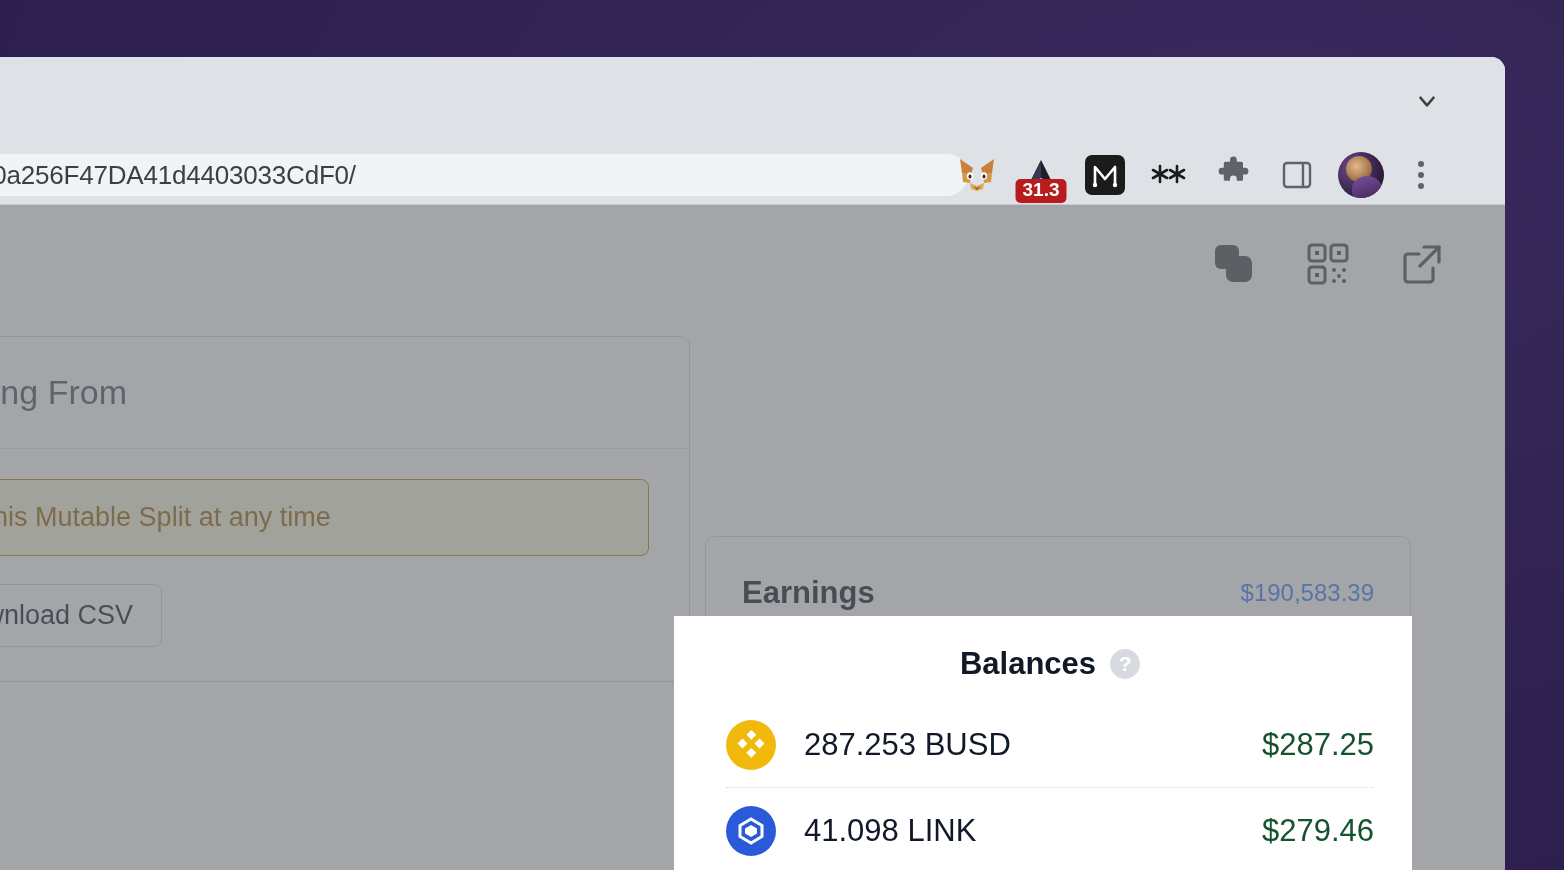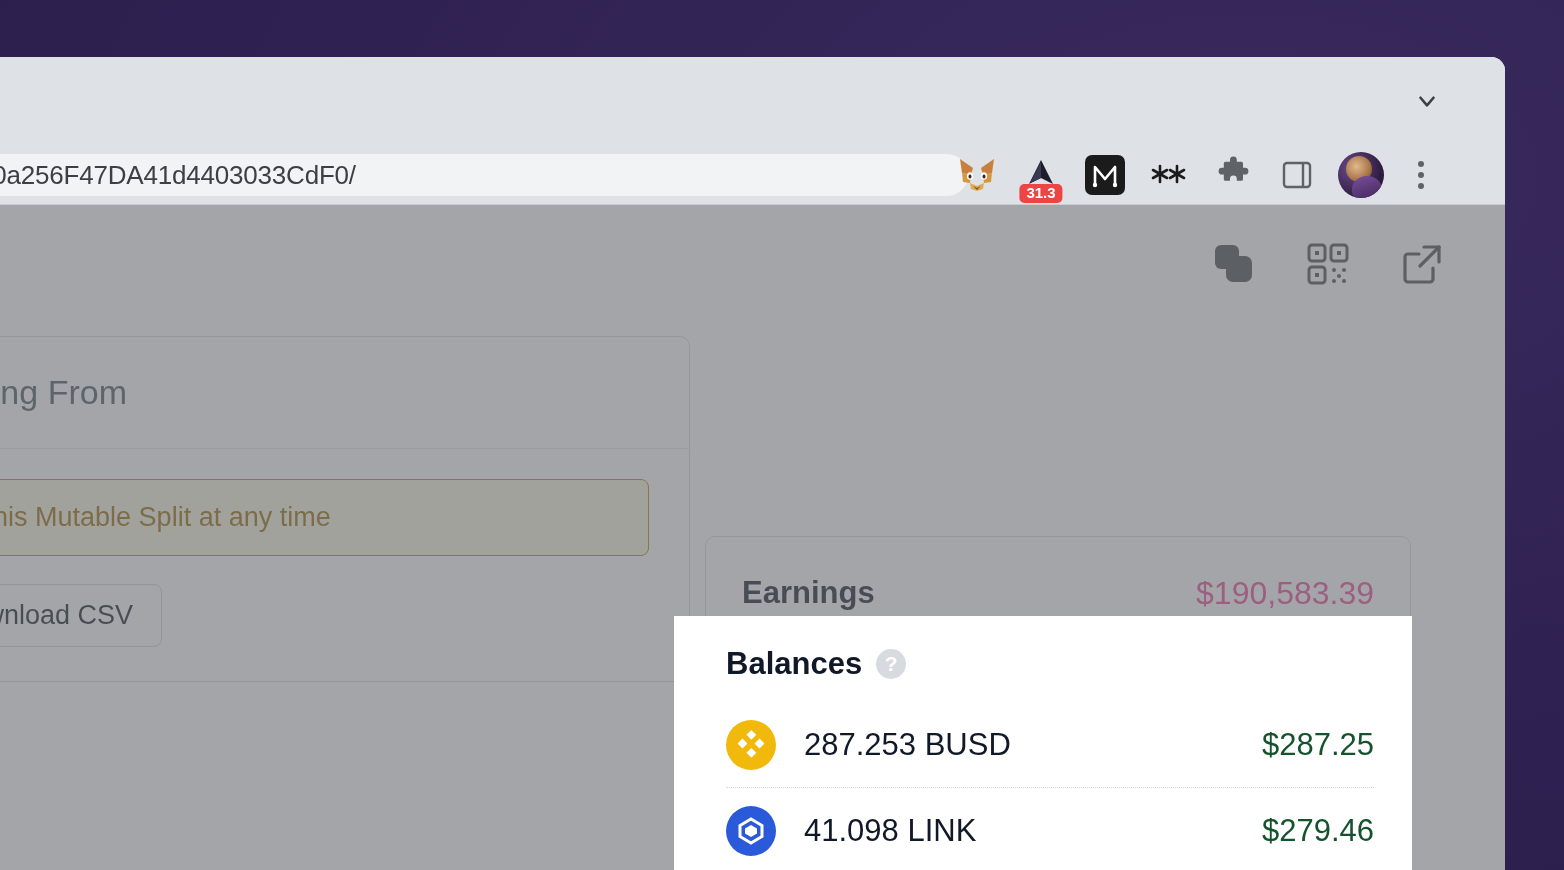--- a/index.html
+++ b/index.html
@@ -70,22 +70,22 @@
   }
   .ext-icon {
     width: 64px; height: 60px;
     display: flex; align-items: center; justify-content: center;
     position: relative;
     cursor: pointer;
   }
   .badge {
     position: absolute;
     bottom: 2px; left: 50%; transform: translateX(-50%);
-    background: #ef4444; color: #fff;
-    font-size: 15px; font-weight: 600;
+    background: #b91c1c; color: #fff;
+    font-size: 19px; font-weight: 600;
     padding: 1px 7px 2px; border-radius: 5px;
     line-height: 1.1;
   }
   #avatar-btn {
     width: 46px; height: 46px; border-radius: 50%;
     background: radial-gradient(circle at 30% 35%, #6b4a8a 0%, #2b1b3d 70%),
                 linear-gradient(135deg,#1d1324,#3b2450);
     overflow: hidden; position: relative;
     cursor: pointer;
   }
@@ -185,39 +185,39 @@
     border-radius: 10px;
     overflow: hidden;
     margin-left: 11px;
   }
   #earnings-header {
     height: 112px;
     display: flex; align-items: center; justify-content: space-between;
     padding: 0 36px;
   }
   #earnings-label { font-size: 31px; font-weight: 700; color: #111827; }
-  #earnings-amount { font-size: 32px; color: #ec4899; }
+  #earnings-amount { font-size: 24px; color: #3b82f6; }
 
   
   #scrim {
     position: absolute; inset: 0;
     background: rgba(107,110,115,0.62);
     pointer-events: none;
   }
 
   
   #balances-modal {
     position: absolute;
     left: 714px; top: 411px;
     width: 738px; height: 271px;
     background: #ffffff;
     overflow: hidden;
   }
   #balances-header {
-    display: flex; align-items: center; justify-content: flex-start;
+    display: flex; align-items: center; justify-content: center;
     padding: 30px 38px 0 52px;
   }
   #balances-title-wrap { display: flex; align-items: center; gap: 14px; }
   #balances-title { font-size: 31px; font-weight: 700; color: #111827; }
   #balances-help-icon {
     width: 30px; height: 30px; border-radius: 50%;
     background: #d7dbe0; color: #ffffff;
     font-size: 21px; font-weight: 700;
     display: flex; align-items: center; justify-content: center;
     cursor: pointer;

